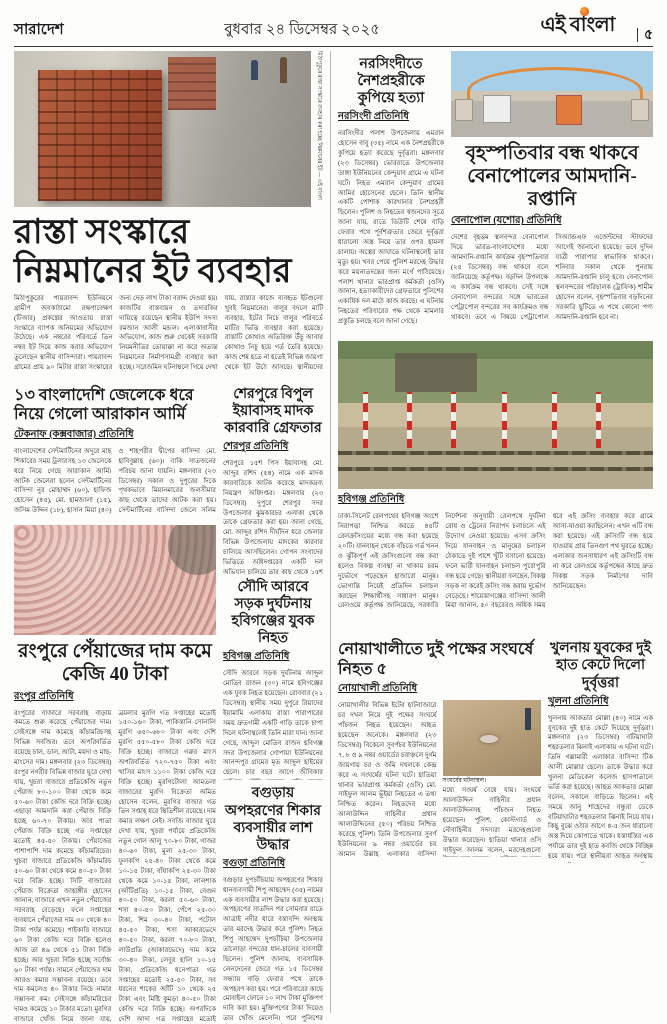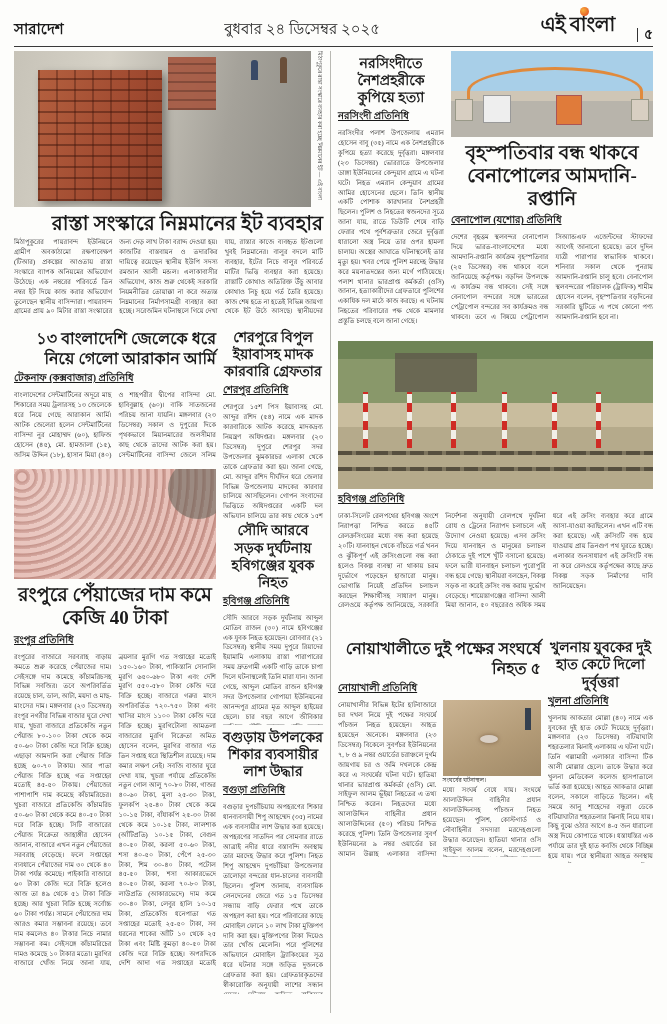--- a/index.html
+++ b/index.html
@@ -12,23 +12,23 @@
   .hdr .brand{display:flex;align-items:flex-end;gap:22px;}
   .hdr .logo{font-size:20px;font-weight:bold;position:relative;letter-spacing:-0.5px;}
   .hdr .logo .dot{position:absolute;right:26px;top:-2px;width:9px;height:9px;border-radius:50%;background:radial-gradient(circle at 35% 35%,#f7b03c,#e2401e);}
   .hdr .pnum{font-size:14px;font-weight:bold;border-left:1.5px solid #333;padding-left:6px;line-height:1;}
   
   .main{display:flex;gap:7px;margin-top:4px;height:962px;}
   .colL{width:309px;}
   .vrule{width:1px;background:#b9b9b3;}
   .colR{flex:1;}
   
-  .h-xl{font-size:20px;font-weight:bold;line-height:1.16;text-align:right;margin:5px 0 2px;}
+  .h-xl{font-size:34px;font-weight:bold;line-height:1.16;text-align:left;margin:5px 0 2px;}
   .h-lg{font-size:19px;font-weight:bold;line-height:1.2;text-align:center;margin:5px 0 2px;}
-  .h-md{font-size:16px;font-weight:bold;line-height:1.22;text-align:right;margin:4px 0 2px;}
+  .h-md{font-size:16px;font-weight:bold;line-height:1.22;text-align:left;margin:4px 0 2px;}
   .h-sm{font-size:14px;font-weight:bold;line-height:1.22;text-align:center;margin:4px 0 2px;}
   .byline{font-size:10px;font-weight:bold;text-decoration:underline;margin:2px 0 3px;}
   .body-t{font-size:6.6px;line-height:1.5;text-align:justify;color:#222;}
   .c2{column-count:2;column-gap:7px;}
   .c3{column-count:3;column-gap:7px;}
   .clip{overflow:hidden;}
   
   .ph{position:relative;overflow:hidden;background:#cfcabd;}
   .ph-row{display:flex;gap:3px;}
   .vcap{writing-mode:vertical-rl;font-size:5.5px;color:#333;line-height:1.1;width:9px;overflow:hidden;}
@@ -135,21 +135,21 @@
             <h3 class="h-sm">শেরপুরে বিপুল ইয়াবাসহ মাদক কারবারি গ্রেফতার</h3>
             <div class="byline">শেরপুর প্রতিনিধি</div>
             <div class="body-t clip" style="height:116px;">শেরপুরে ১৫শ পিস ইয়াবাসহ মো. আব্দুর রশিদ (৫৪) নামে এক মাদক কারবারিকে আটক করেছে মাদকদ্রব্য নিয়ন্ত্রণ অধিদপ্তর। মঙ্গলবার (২৩ ডিসেম্বর) দুপুরে শেরপুর সদর উপজেলার ঝুমকারচর এলাকা থেকে তাকে গ্রেফতার করা হয়। জানা গেছে, মো. আব্দুর রশিদ দীর্ঘদিন ধরে জেলার বিভিন্ন উপজেলায় মাদকের কারবার চালিয়ে আসছিলেন। গোপন সংবাদের ভিত্তিতে অধিদপ্তরের একটি দল অভিযান চালিয়ে তার কাছ থেকে ১৫শ পিস ইয়াবা, ইয়াবা বিক্রির নগদ অর্থ ও একটি মোবাইল ফোন জব্দ করে। মাদকদ্রব্য নিয়ন্ত্রণ অধিদপ্তরের সহকারী পরিচালক জানান, গ্রেফতার কারবারির বিরুদ্ধে মামলা দায়ের করে আদালতের মাধ্যমে জেলহাজতে পাঠানো হয়েছে।</div>
           </div>
           <div>
             <h3 class="h-sm">সৌদি আরবে সড়ক দুর্ঘটনায় হবিগঞ্জের যুবক নিহত</h3>
             <div class="byline">হবিগঞ্জ প্রতিনিধি</div>
             <div class="body-t clip" style="height:112px;">সৌদি আরবে সড়ক দুর্ঘটনায় আব্দুল মোতিব রাজন (৩০) নামে হবিগঞ্জের এক যুবক নিহত হয়েছেন। রোববার (২১ ডিসেম্বর) স্থানীয় সময় দুপুরে রিয়াদের ইয়ামামি এলাকায় রাস্তা পারাপারের সময় দ্রুতগামী একটি গাড়ি তাকে চাপা দিলে ঘটনাস্থলেই তিনি মারা যান। জানা গেছে, আব্দুল মোতিব রাজন হবিগঞ্জ সদর উপজেলার গোপায়া ইউনিয়নের আনন্দপুর গ্রামের মৃত আব্দুল হাইয়ের ছেলে। চার বছর আগে জীবিকার তাগিদে সৌদি আরবে পাড়ি জমান তিনি। পরিবারে স্ত্রী ও দুই সন্তান রয়েছে তার। নিহতের পরিবার জানায়, মরদেহ দেশে আনতে প্রবাসী কল্যাণ মন্ত্রণালয়ের সহযোগিতা চেয়েছেন তারা। স্থানীয় ইউপি চেয়ারম্যান জানান, মরদেহ দ্রুত দেশে আনতে প্রয়োজনীয় সহযোগিতা করা হবে।</div>
           </div>
           <div>
-            <h3 class="h-sm">বগুড়ায় উপলকের শিকার ব্যবসায়ীর লাশ উদ্ধার</h3>
+            <h3 class="h-sm">বগুড়ায় অপহরণের শিকার ব্যবসায়ীর লাশ উদ্ধার</h3>
             <div class="byline">বগুড়া প্রতিনিধি</div>
             <div class="body-t clip" style="height:192px;">বগুড়ার দুপচাঁচিয়ায় অপহরণের শিকার ধানব্যবসায়ী শিপু আহম্মেদ (৩৫) নামের এক ব্যবসায়ীর লাশ উদ্ধার করা হয়েছে। অপহরণের সাতদিন পর সোমবার রাতে আত্রাই নদীর ধারে বস্তাবন্দি অবস্থায় তার মরদেহ উদ্ধার করে পুলিশ। নিহত শিপু আহম্মেদ দুপচাঁচিয়া উপজেলার তালোড়া বন্দরের ধান-চালের ব্যবসায়ী ছিলেন। পুলিশ জানায়, ব্যবসায়িক লেনদেনের জেরে গত ১৫ ডিসেম্বর সন্ধ্যায় বাড়ি ফেরার পথে তাকে অপহরণ করা হয়। পরে পরিবারের কাছে মোবাইল ফোনে ১০ লাখ টাকা মুক্তিপণ দাবি করা হয়। মুক্তিপণের টাকা দিয়েও তার খোঁজ মেলেনি। পরে পুলিশের অভিযানে মোবাইল ট্র্যাকিংয়ের সূত্র ধরে ঘটনার সঙ্গে জড়িত দুজনকে গ্রেফতার করা হয়। গ্রেফতারকৃতদের স্বীকারোক্তি অনুযায়ী লাশের সন্ধান মেলে। ঘটনায় জড়িত বাকিদের গ্রেফতারে অভিযান অব্যাহত রয়েছে বলে জানিয়েছে পুলিশ। নিহতের পরিবারের দাবি, জড়িত সবার দৃষ্টান্তমূলক শাস্তি নিশ্চিত করা হোক। বাহিনীর শনাক্ত ও গ্রেফতারে অভিযান চলছে।</div>
           </div>
         </div>
       </div>
     </div>
 
     <div class="vrule"></div>
 
     <div class="colR">

